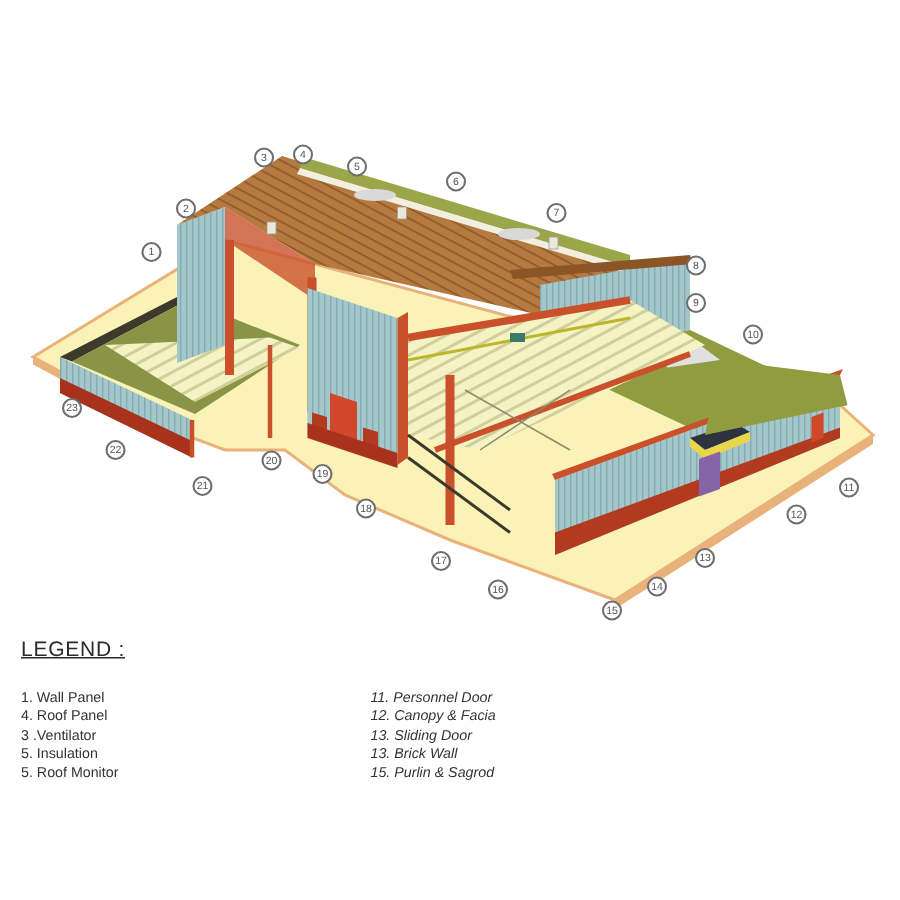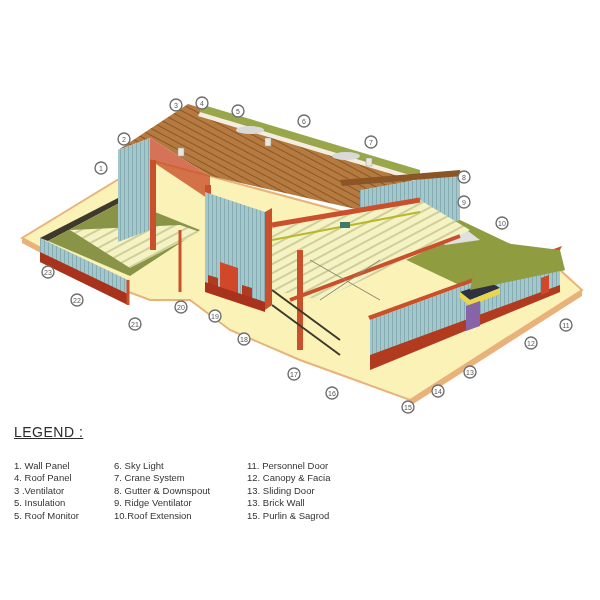--- a/index.html
+++ b/index.html
@@ -217,27 +217,20 @@
 
 <div id="legend">
   <div id="legend-title">LEGEND :</div>
   <div class="legend-col" style="left:0px;">
     <div class="legend-item">1. Wall Panel</div>
     <div class="legend-item">4. Roof Panel</div>
     <div class="legend-item">3 .Ventilator</div>
     <div class="legend-item">5. Insulation</div>
     <div class="legend-item">5. Roof Monitor</div>
   </div>
-  <div class="legend-col" style="left:100px;">
-    <div class="legend-item">6.  Sky Light</div>
-    <div class="legend-item">7.  Crane System</div>
-    <div class="legend-item">8.  Gutter &amp; Downspout</div>
-    <div class="legend-item">9.  Ridge Ventilator</div>
-    <div class="legend-item">10.Roof Extension</div>
-  </div>
-  <div class="legend-col" style="left:233px;">
+  <div class="legend-col" style="left:233px;font-style:italic;">
     <div class="legend-item">11. Personnel Door</div>
     <div class="legend-item">12. Canopy &amp; Facia</div>
     <div class="legend-item">13. Sliding Door</div>
     <div class="legend-item">13. Brick Wall</div>
     <div class="legend-item">15. Purlin &amp; Sagrod</div>
   </div>
 </div>
 
 </body></html>

